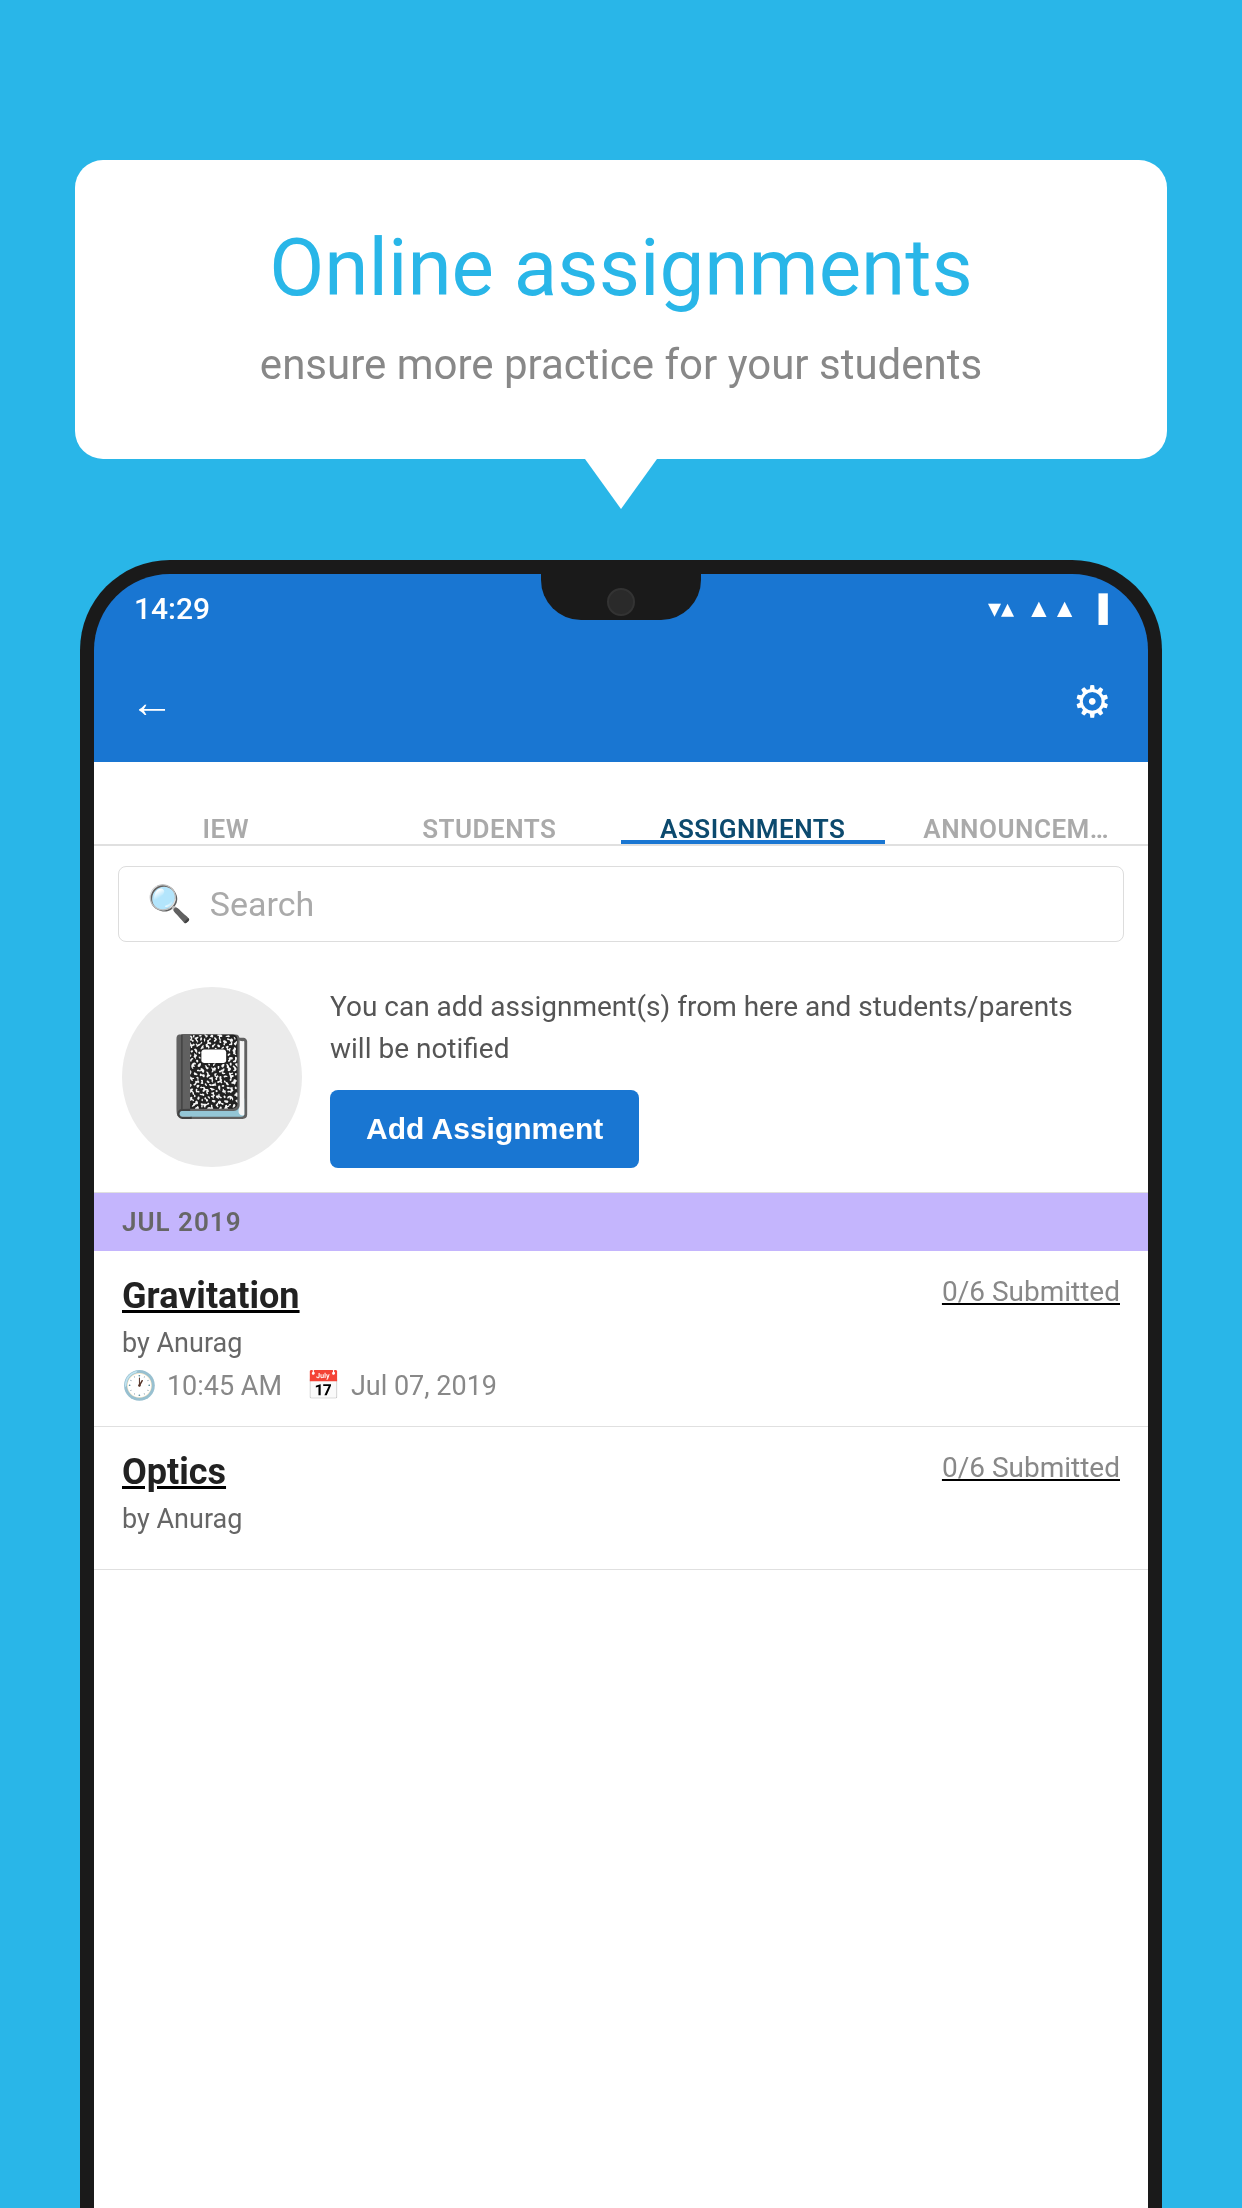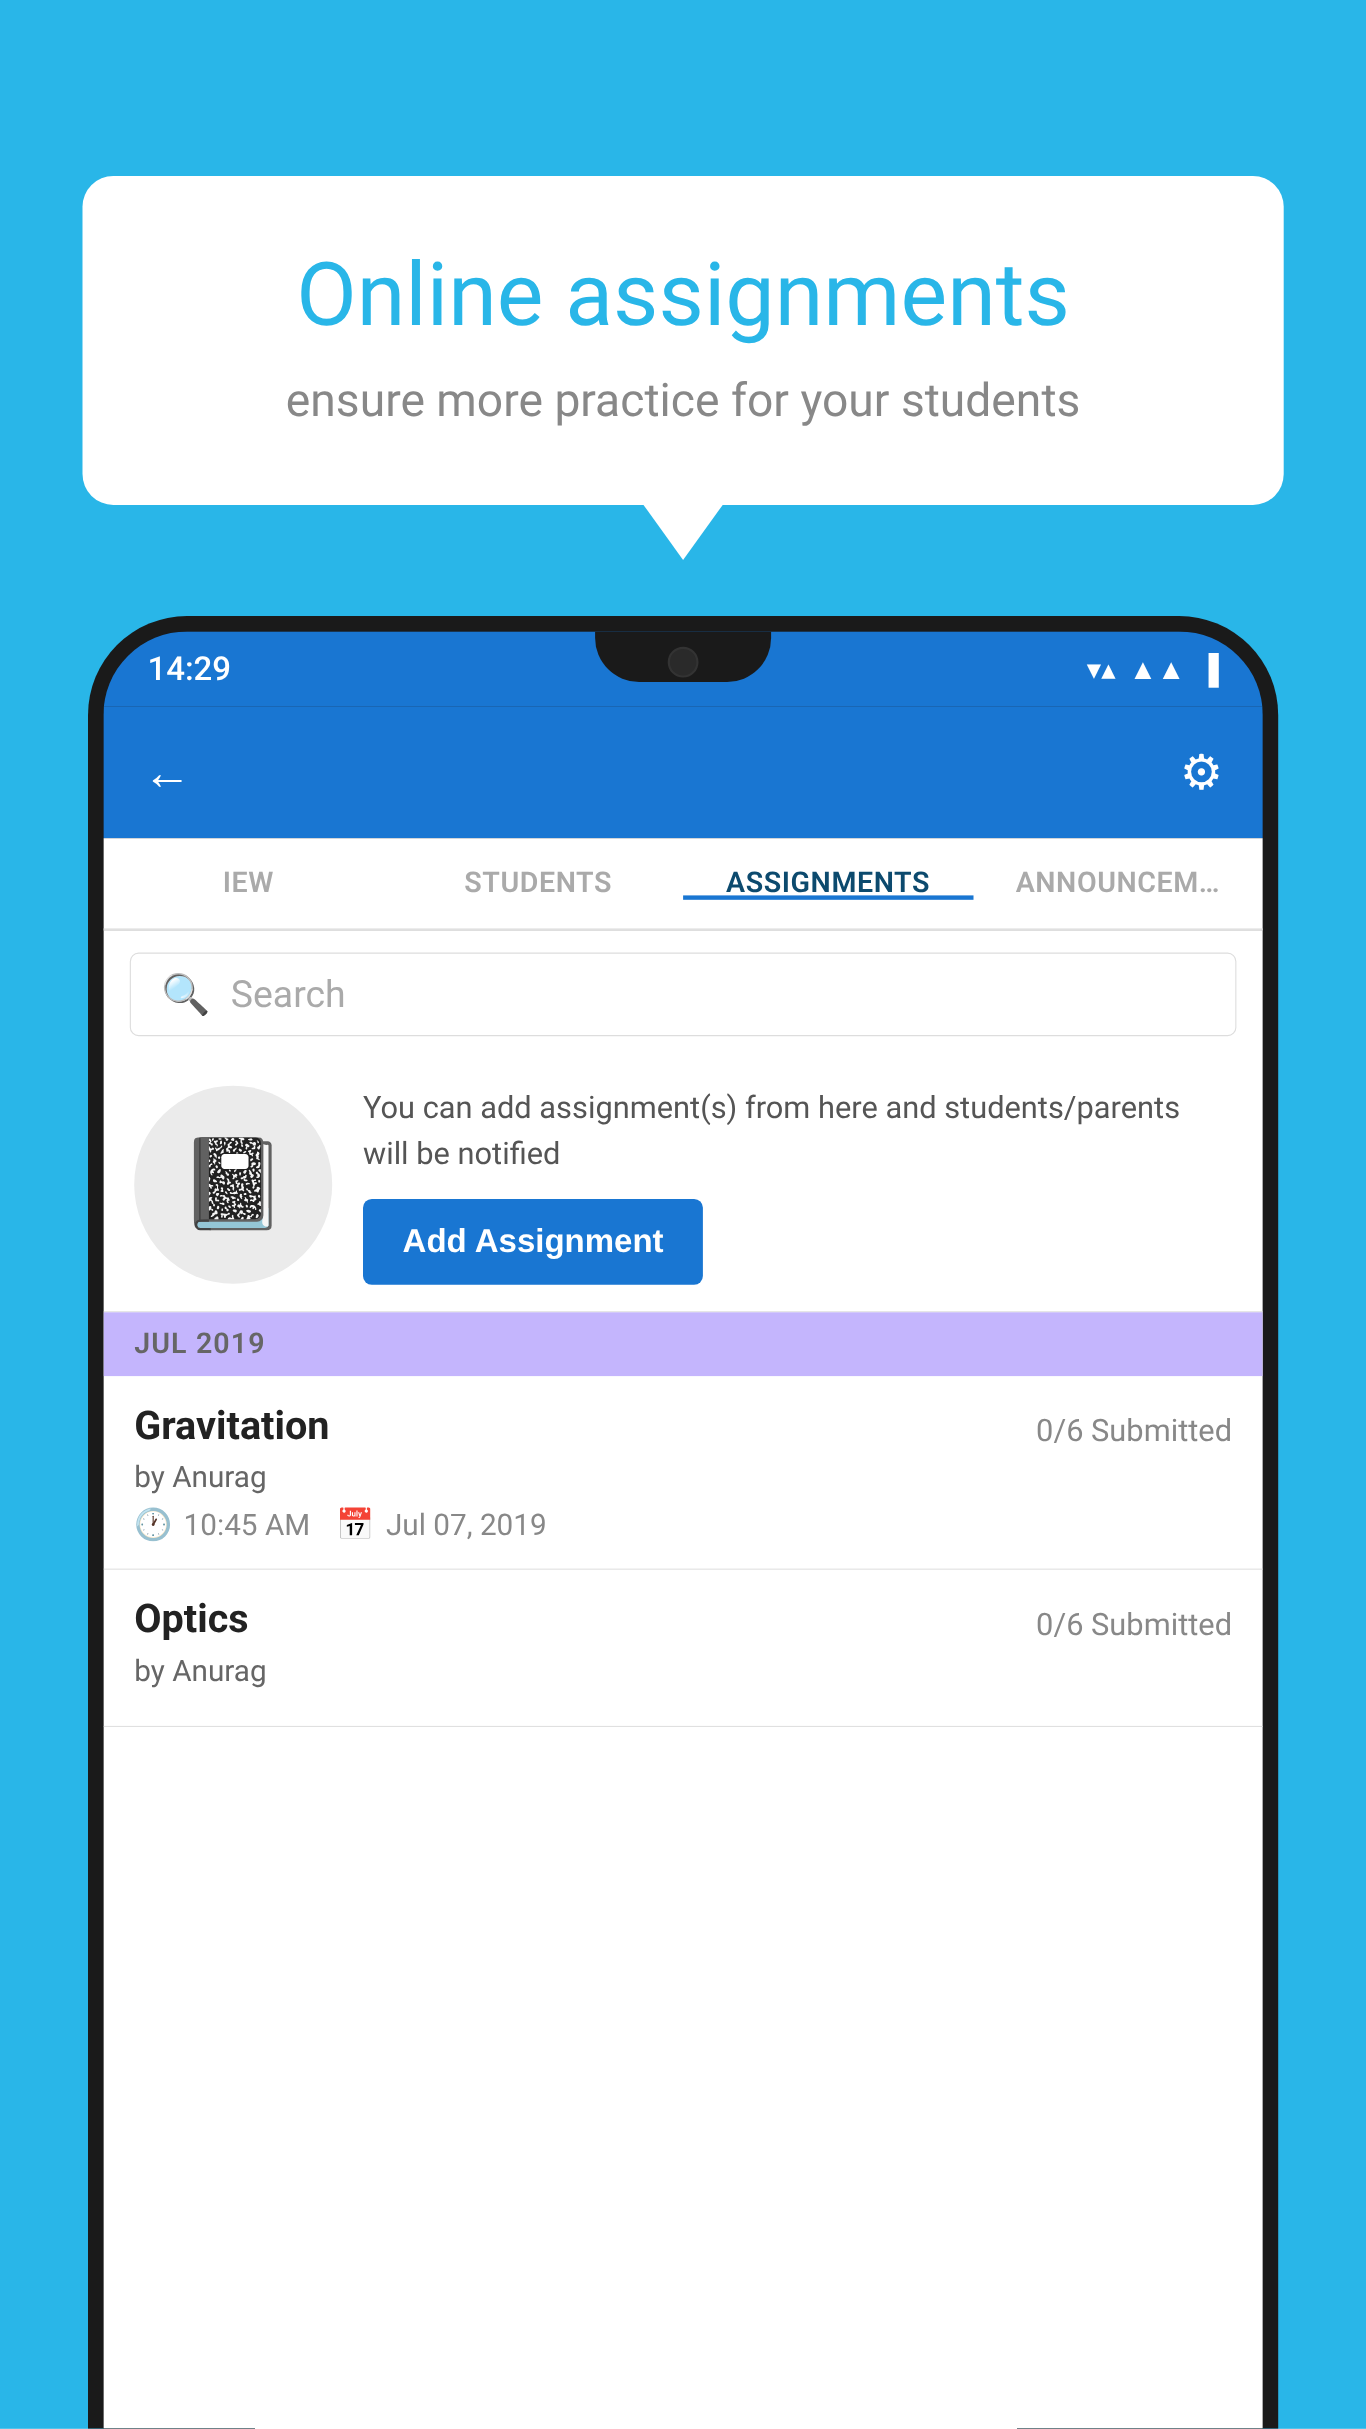--- a/index.html
+++ b/index.html
@@ -180,21 +180,21 @@
 
     
     .tabs-container {
       position: absolute;
       top: 188px;
       left: 0;
       right: 0;
       height: 84px;
       background: white;
       display: flex;
-      align-items: center;
+      align-items: flex-end;
       border-bottom: 2px solid #e0e0e0;
     }
 
     .tab {
       flex: 1;
       display: flex;
       align-items: center;
       justify-content: center;
       font-size: 26px;
       font-weight: 600;
@@ -310,22 +310,23 @@
 
     
     .assignment-item {
       padding: 24px 28px;
       border-bottom: 1px solid #e0e0e0;
     }
 
     .assignment-top-row {
       display: flex;
       justify-content: space-between;
-      align-items: flex-end;
+      align-items: flex-start;
       margin-bottom: 10px;
+      text-decoration: underline;
     }
 
     .assignment-name {
       font-size: 36px;
       font-weight: 700;
       color: #222;
     }
 
     .assignment-submitted {
       color: #888;

